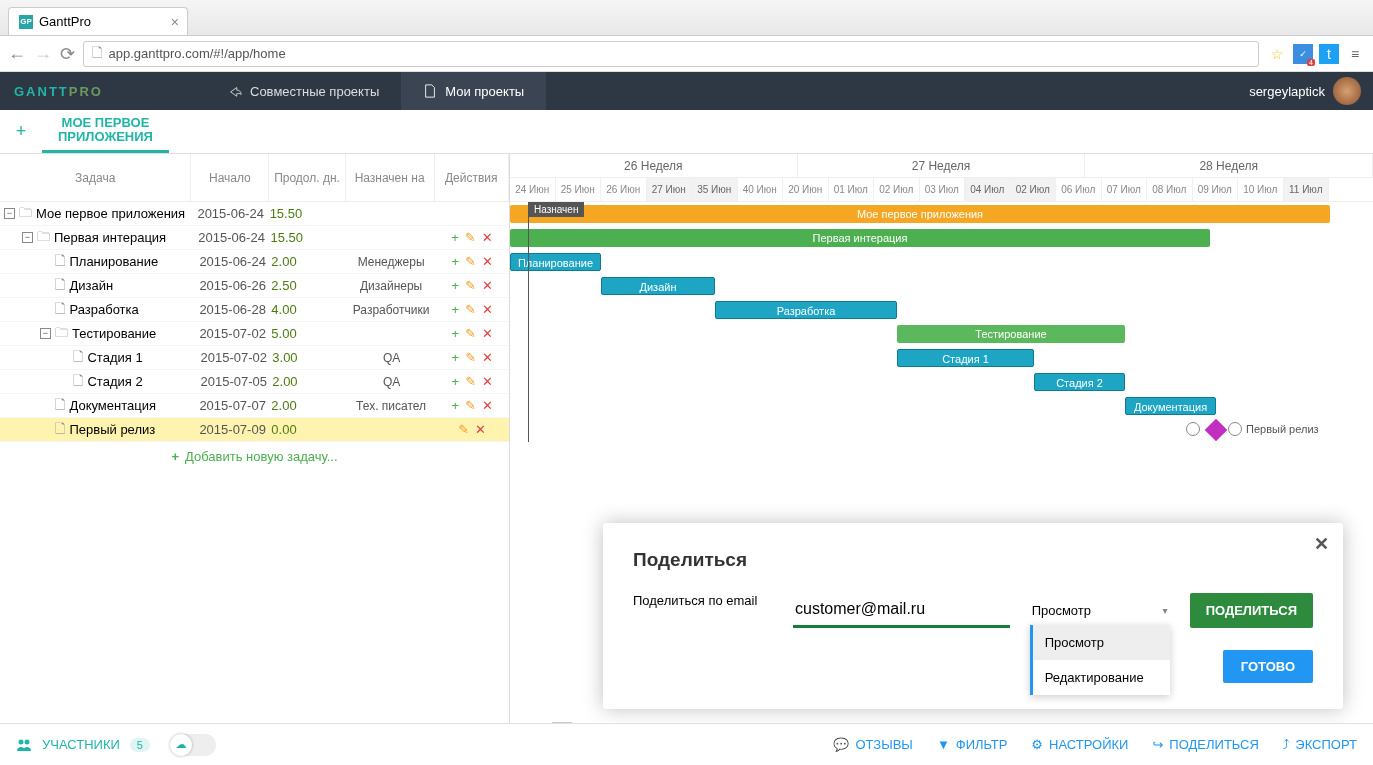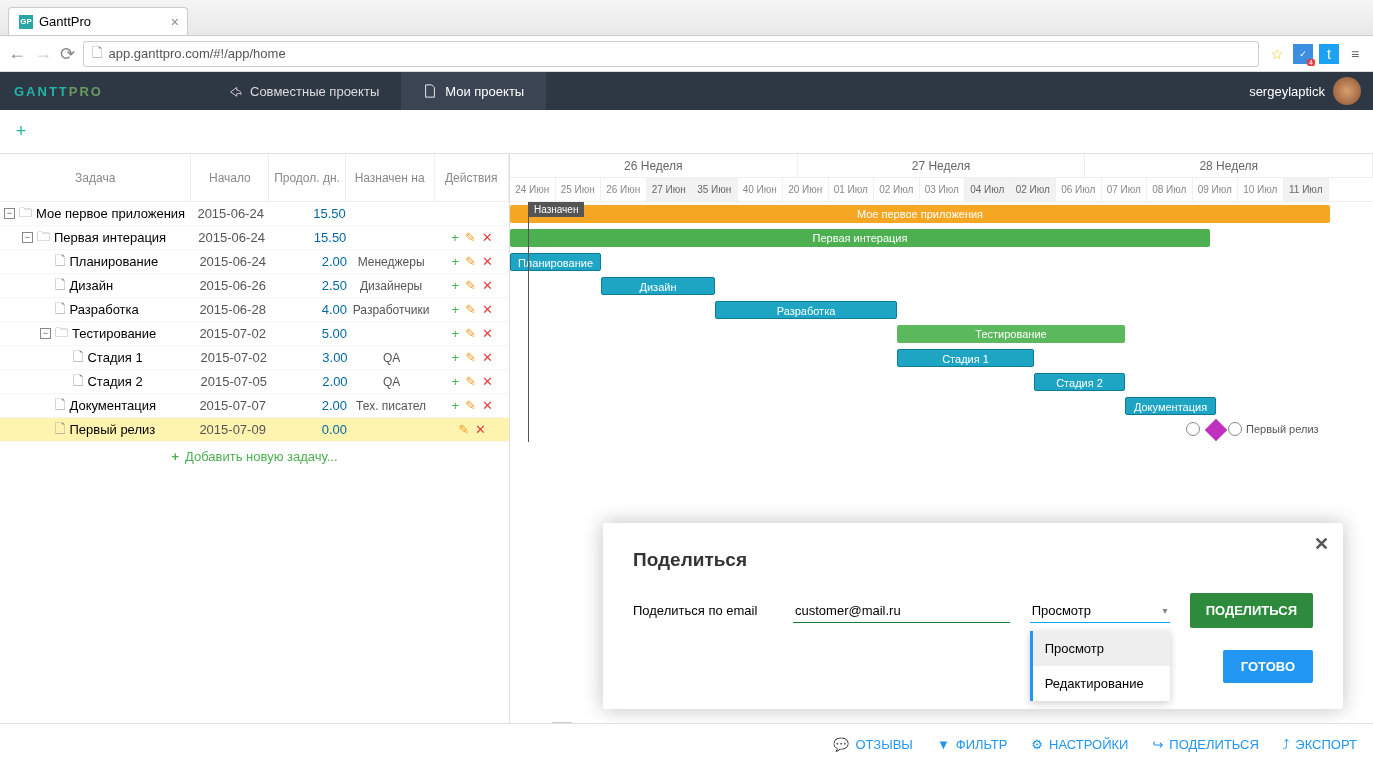--- a/index.html
+++ b/index.html
@@ -28,21 +28,21 @@
 .main{display:flex;height:610px;position:relative}
 .grid-pane{width:510px;border-right:1px solid #ddd;display:flex;flex-direction:column}
 .grid-head{display:flex;height:48px}
 .gh-cell{border-right:1px solid #eee;border-bottom:1px solid #eee;display:flex;align-items:center;justify-content:center;color:#888;font-size:12px}
 .gh-task{width:211px}.gh-start{width:86px}.gh-dur{width:84px}.gh-assign{width:98px}.gh-act{width:82px}
 .grid-body{}
 .grow{display:flex;height:24px;align-items:center;border-bottom:1px solid #f5f5f5}
 .grow.milestone{background:#fff3b0}
 .gc-task{width:211px;display:flex;align-items:center;gap:4px;padding-left:4px}
 .gc-start{width:86px;text-align:center;color:#555}
-.gc-dur{width:84px;text-align:right;color:#0369a1}
+.gc-dur{width:84px;text-align:left;color:#4d7c0f}
 .gc-assign{width:98px;text-align:center;color:#555;font-size:12px;overflow:hidden;white-space:nowrap}
 .gc-act{width:82px;display:flex;gap:6px;justify-content:center}
 .toggle{width:11px;height:11px;border:1px solid #888;color:#555;font-size:9px;line-height:9px;text-align:center;cursor:pointer}
 .ficon{color:#888;font-size:13px}
 .act-i{font-size:13px;cursor:pointer}
 .act-add{color:#4caf50}.act-edit{color:#f0a030}.act-del{color:#e04040}
 .add-task-row{height:28px;display:flex;align-items:center;justify-content:center;color:#4caf50;gap:6px;cursor:pointer}
 .gantt-pane{flex:1;overflow:hidden;position:relative}
 .gantt-head{height:48px;display:flex;flex-direction:column}
 .week-row{height:24px;display:flex}
@@ -58,22 +58,22 @@
 .bar.teal{background:#1fa5c4;border:1px solid #0e7a95}
 .bar.green2{background:#5cb85c}
 .today-line{position:absolute;top:0;bottom:0;width:1px;background:#555;z-index:5}
 .today-label{position:absolute;top:0;background:#555;color:#fff;font-size:10px;padding:2px 6px;z-index:6}
 .milestone-diamond{position:absolute;width:16px;height:16px;background:#c030c0;transform:rotate(45deg);top:4px}
 .share-modal{position:absolute;right:30px;bottom:55px;width:740px;background:#fff;box-shadow:0 0 20px rgba(0,0,0,.25);border-radius:3px;padding:26px 30px}
 .share-modal .close-x{position:absolute;right:14px;top:10px;font-size:18px;color:#555;cursor:pointer;font-weight:bold}
 .share-modal h2{font-size:19px;font-weight:bold;color:#333;margin-bottom:22px}
 .share-link-row{display:flex;align-items:center;justify-content:center;gap:16px;margin-bottom:26px}
 .link-circle{width:32px;height:32px;border-radius:50%;background:#4caf50;color:#fff;display:flex;align-items:center;justify-content:center;font-size:14px}
-.share-email-row{display:flex;align-items:center;gap:20px;margin-bottom:22px}
-.email-input{flex:1;border:none;border-bottom:1px solid #15803d;padding:4px 2px;font-size:13px;outline:none}
+.share-email-row{display:flex;gap:20px;margin-bottom:22px}
+.email-input{flex:1;border:none;border-bottom:3px solid #15803d;padding:4px 2px;font-size:16px;outline:none}
 .perm-select{position:relative;width:140px;border-bottom:1px solid #0ea5e9;padding:4px 2px;cursor:pointer;display:flex;justify-content:space-between;align-items:center}
 .perm-dropdown{position:absolute;top:32px;left:0;width:140px;background:#fff;box-shadow:0 2px 8px rgba(0,0,0,.2);border-left:3px solid #2196f3;z-index:20}
 .perm-opt{padding:10px 12px;cursor:pointer}
 .perm-opt.sel{background:#eee}
 .btn-green{background:#2e8b3e;color:#fff;border:none;padding:10px 16px;font-weight:bold;cursor:pointer;border-radius:2px}
 .btn-blue{background:#2196f3;color:#fff;border:none;padding:9px 18px;font-weight:bold;cursor:pointer;border-radius:2px;float:right}
 .bottom-bar{position:absolute;bottom:0;left:0;right:0;height:42px;border-top:1px solid #e0e0e0;display:flex;align-items:center;padding:0 16px;background:#fff}
 .bb-left{display:flex;align-items:center;gap:10px;color:#21b5a8}
 .bb-badge{background:#e0f5f3;color:#21b5a8;border-radius:10px;padding:1px 7px;font-size:11px}
 .cloud-toggle{width:46px;height:22px;background:#eee;border-radius:11px;position:relative;margin-left:10px}
@@ -125,20 +125,24 @@
     <span>Мои проекты</span>
   </div>
   <div class="user-info">
     <span>sergeylaptick</span>
     <div class="avatar"></div>
   </div>
 </div>
 
 <div class="tabs-row">
   <div class="plus-tab">+</div>
+  <div class="proj-tab">
+    <div>МОЕ ПЕРВОЕ</div>
+    <div>ПРИЛОЖЕНИЯ</div>
+  </div>
 </div>
 
 <div class="main">
 
   <div class="grid-pane">
     <div class="grid-head">
       <div class="gh-cell gh-task">Задача</div>
       <div class="gh-cell gh-start">Начало</div>
       <div class="gh-cell gh-dur">Продол. дн.</div>
       <div class="gh-cell gh-assign">Назначен на</div>
@@ -381,20 +385,32 @@
         </div>
       </div>
       <button class="btn-green">ПОДЕЛИТЬСЯ</button>
     </div>
     <button class="btn-blue">ГОТОВО</button>
     <div style="clear:both"></div>
   </div>
 </div>
 
 <div class="bottom-bar">
+  <div class="bb-left">
+    <svg width="16" height="16" viewBox="0 0 16 16" fill="#21b5a8">
+        <circle cx="5" cy="5" r="2.5"></circle>
+        <circle cx="11" cy="5" r="2.5"></circle>
+        <path d="M1 14c0-3 2-4 4-4s4 1 4 4zm6 0c0-3 2-4 4-4s4 1 4 4z"></path>
+      </svg>
+    <span>УЧАСТНИКИ</span>
+    <span class="bb-badge">5</span>
+    <div class="cloud-toggle">
+      <div class="knob">☁</div>
+    </div>
+  </div>
   <div class="bb-right">
     <div class="bb-link">
         <span>💬</span>
         <span>ОТЗЫВЫ</span>
       </div>
     <div class="bb-link">
         <span>▼</span>
         <span>ФИЛЬТР</span>
       </div>
     <div class="bb-link">

